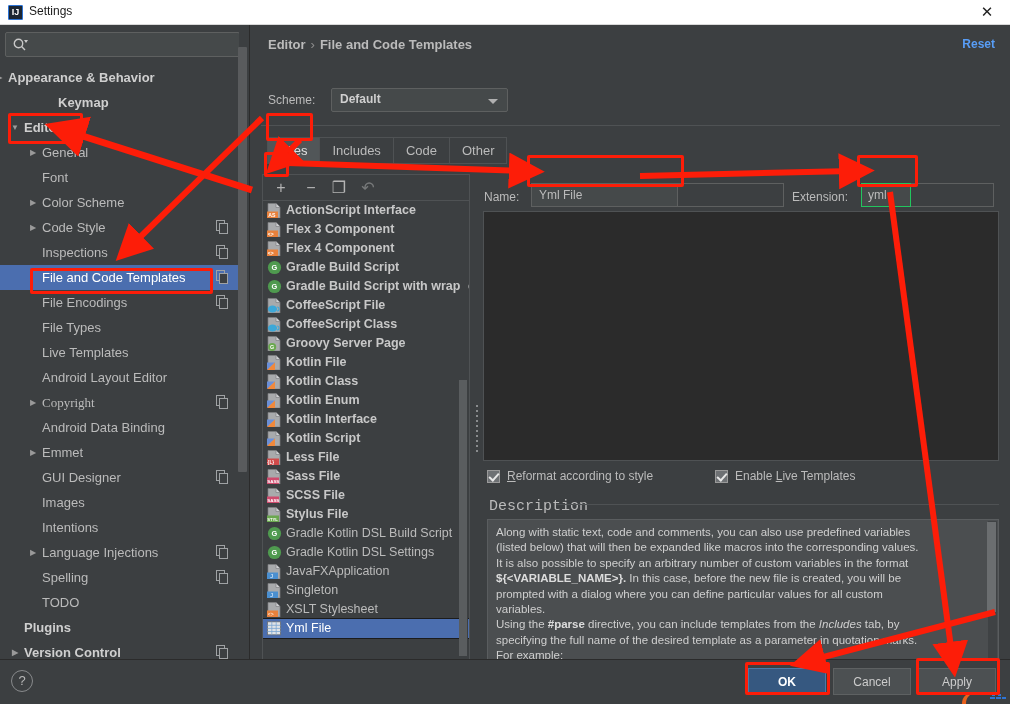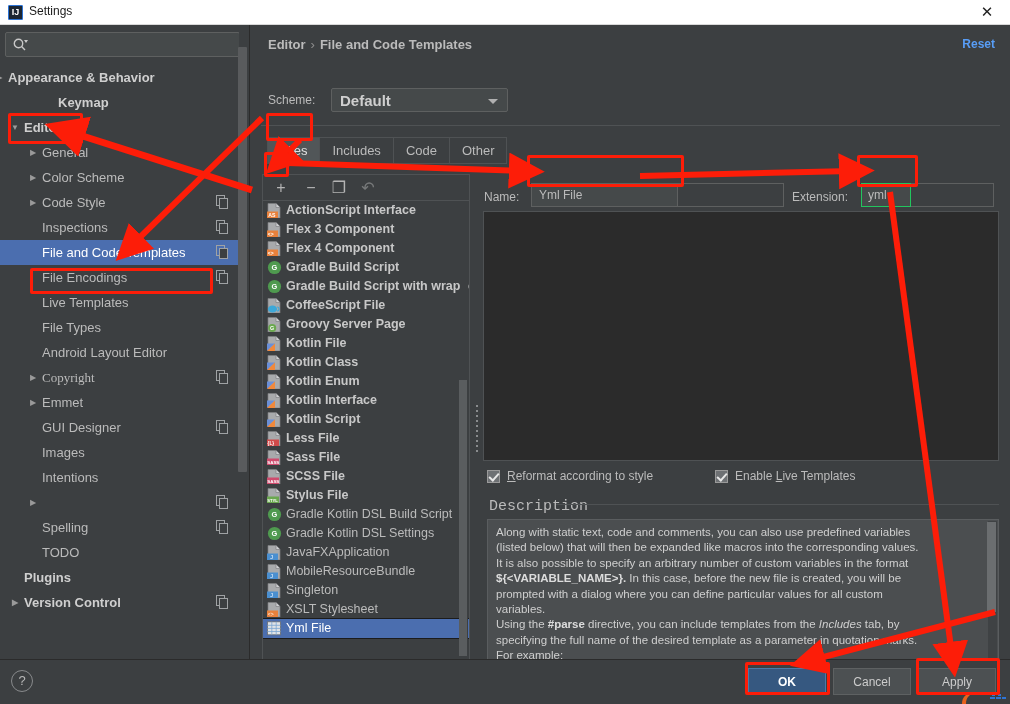--- a/index.html
+++ b/index.html
@@ -93,21 +93,21 @@
     font-weight: bold; color: #589df6; cursor: pointer;
   }
   #scheme-label {
     position: absolute; left: 17px; top: 68px; font-size: 12px; color: #bbbbbb;
   }
   #scheme-combo {
     position: absolute; left: 80px; top: 63px; width: 177px; height: 24px;
     background: #45494a; border: 1px solid #5e6060; border-radius: 2px;
   }
   #scheme-combo .val {
-    position: absolute; left: 8px; top: 3px; font-size: 15px; font-weight: bold; color: #cfcfcf;
+    position: absolute; left: 8px; top: 3px; font-size: 12px; font-weight: bold; color: #cfcfcf;
   }
   #scheme-combo .arrow {
     position: absolute; right: 9px; top: 10px;
     border-left: 5px solid transparent; border-right: 5px solid transparent;
     border-top: 5px solid #b0b0b0;
   }
   #hr-under-scheme {
     position: absolute; left: 10px; top: 100px; width: 739px; height: 1px; background: #4f5254;
   }
 
@@ -302,20 +302,23 @@
           </div>
           <div class="tree-row bold">
             <span class="tree-arrow" style="left: 8px;">▼</span>
             <span class="tree-label" style="left: 24px;">Editor</span>
           </div>
           <div class="tree-row">
             <span class="tree-arrow" style="left: 26px;">▶</span>
             <span class="tree-label" style="left: 42px;">General</span>
           </div>
           <div class="tree-row">
+            <span class="tree-label" style="left: 42px;">Font</span>
+          </div>
+          <div class="tree-row">
             <span class="tree-arrow" style="left: 26px;">▶</span>
             <span class="tree-label" style="left: 42px;">Color Scheme</span>
           </div>
           <div class="tree-row">
             <span class="tree-arrow" style="left: 26px;">▶</span>
             <span class="tree-label" style="left: 42px;">Code Style</span>
             <svg class="copy-badge" viewBox="0 0 13 14">
               <rect x="0.5" y="0.5" width="8" height="10" fill="none" stroke="#9fa2a4"></rect>
               <rect x="3.5" y="3.5" width="8" height="10" fill="#3c3f41" stroke="#9fa2a4"></rect>
             </svg>
@@ -335,55 +338,59 @@
             </svg>
           </div>
           <div class="tree-row">
             <span class="tree-label" style="left: 42px;">File Encodings</span>
             <svg class="copy-badge" viewBox="0 0 13 14">
               <rect x="0.5" y="0.5" width="8" height="10" fill="none" stroke="#9fa2a4"></rect>
               <rect x="3.5" y="3.5" width="8" height="10" fill="#3c3f41" stroke="#9fa2a4"></rect>
             </svg>
           </div>
           <div class="tree-row">
+            <span class="tree-label" style="left: 42px;">File Types</span>
+          </div>
+          <div class="tree-row">
             <span class="tree-label" style="left: 42px;">Live Templates</span>
-          </div>
-          <div class="tree-row">
-            <span class="tree-label" style="left: 42px;">File Types</span>
           </div>
           <div class="tree-row">
             <span class="tree-label" style="left: 42px;">Android Layout Editor</span>
           </div>
           <div class="tree-row">
             <span class="tree-arrow" style="left: 26px;">▶</span>
             <span class="tree-label" style="left: 42px; font-family: Liberation Serif, serif;">Copyright</span>
             <svg class="copy-badge" viewBox="0 0 13 14">
               <rect x="0.5" y="0.5" width="8" height="10" fill="none" stroke="#9fa2a4"></rect>
               <rect x="3.5" y="3.5" width="8" height="10" fill="#3c3f41" stroke="#9fa2a4"></rect>
             </svg>
           </div>
           <div class="tree-row">
+            <span class="tree-label" style="left: 42px;">Android Data Binding</span>
+          </div>
+          <div class="tree-row">
             <span class="tree-arrow" style="left: 26px;">▶</span>
             <span class="tree-label" style="left: 42px;">Emmet</span>
           </div>
           <div class="tree-row">
             <span class="tree-label" style="left: 42px;">GUI Designer</span>
             <svg class="copy-badge" viewBox="0 0 13 14">
               <rect x="0.5" y="0.5" width="8" height="10" fill="none" stroke="#9fa2a4"></rect>
               <rect x="3.5" y="3.5" width="8" height="10" fill="#3c3f41" stroke="#9fa2a4"></rect>
             </svg>
           </div>
           <div class="tree-row">
             <span class="tree-label" style="left: 42px;">Images</span>
           </div>
           <div class="tree-row">
             <span class="tree-label" style="left: 42px;">Intentions</span>
           </div>
           <div class="tree-row">
             <span class="tree-arrow" style="left: 26px;">▶</span>
+            <span class="tree-label" style="left: 42px;">Language Injections</span>
             <svg class="copy-badge" viewBox="0 0 13 14">
               <rect x="0.5" y="0.5" width="8" height="10" fill="none" stroke="#9fa2a4"></rect>
               <rect x="3.5" y="3.5" width="8" height="10" fill="#3c3f41" stroke="#9fa2a4"></rect>
             </svg>
           </div>
           <div class="tree-row">
             <span class="tree-label" style="left: 42px;">Spelling</span>
             <svg class="copy-badge" viewBox="0 0 13 14">
               <rect x="0.5" y="0.5" width="8" height="10" fill="none" stroke="#9fa2a4"></rect>
               <rect x="3.5" y="3.5" width="8" height="10" fill="#3c3f41" stroke="#9fa2a4"></rect>
@@ -464,20 +471,26 @@
             <div class="tmpl-row bold"><svg class="tmpl-icon" viewBox="0 0 15 15">
                 <circle cx="7.5" cy="7.5" r="6.6" fill="#4f9a4f"></circle>
                 <text x="4.6" y="10.3" font-size="7.4" font-weight="bold" fill="#fff" font-family="Liberation Sans">G</text>
               </svg><span>Gradle Build Script with wrapper</span></div>
             <div class="tmpl-row bold"><svg class="tmpl-icon" viewBox="0 0 15 15">
                 <path d="M1 0.5 h8 l4 4 v10.5 h-12 z" fill="#a8aaac" stroke="#7e8082" stroke-width="0.7"></path>
                 <path d="M9 0.5 v4 h4" fill="#cfd1d3" stroke="#7e8082" stroke-width="0.7"></path>
                 <ellipse cx="5.5" cy="11" rx="4.6" ry="3.6" fill="#3da8d8"></ellipse>
                 <path d="M10 9 a2 2 0 0 1 0 4" fill="none" stroke="#3da8d8" stroke-width="1.1"></path>
               </svg><span>CoffeeScript File</span></div>
+            <div class="tmpl-row bold"><svg class="tmpl-icon" viewBox="0 0 15 15">
+                <path d="M1 0.5 h8 l4 4 v10.5 h-12 z" fill="#a8aaac" stroke="#7e8082" stroke-width="0.7"></path>
+                <path d="M9 0.5 v4 h4" fill="#cfd1d3" stroke="#7e8082" stroke-width="0.7"></path>
+                <ellipse cx="5.5" cy="11" rx="4.6" ry="3.6" fill="#3da8d8"></ellipse>
+                <path d="M10 9 a2 2 0 0 1 0 4" fill="none" stroke="#3da8d8" stroke-width="1.1"></path>
+              </svg><span>CoffeeScript Class</span></div>
             <div class="tmpl-row bold"><svg class="tmpl-icon" viewBox="0 0 15 15">
                 <path d="M1 0.5 h8 l4 4 v10.5 h-12 z" fill="#a8aaac" stroke="#7e8082" stroke-width="0.7"></path>
                 <path d="M9 0.5 v4 h4" fill="#cfd1d3" stroke="#7e8082" stroke-width="0.7"></path>
                 <circle cx="5.2" cy="11" rx="4" r="4" fill="#6aa84f"></circle>
                 <text x="3.1" y="13.2" font-size="5.4" font-weight="bold" fill="#fff" font-family="Liberation Sans">G</text>
               </svg><span>Groovy Server Page</span></div>
             <div class="tmpl-row bold"><svg class="tmpl-icon" viewBox="0 0 15 15">
                 <path d="M1 0.5 h8 l4 4 v10.5 h-12 z" fill="#a8aaac" stroke="#7e8082" stroke-width="0.7"></path>
                 <path d="M9 0.5 v4 h4" fill="#cfd1d3" stroke="#7e8082" stroke-width="0.7"></path>
                 <path d="M0 7.5 h8 l-8 7.5 z" fill="#6a8fd8"></path>
@@ -538,26 +551,20 @@
             <div class="tmpl-row"><svg class="tmpl-icon" viewBox="0 0 15 15">
                 <circle cx="7.5" cy="7.5" r="6.6" fill="#4f9a4f"></circle>
                 <text x="4.6" y="10.3" font-size="7.4" font-weight="bold" fill="#fff" font-family="Liberation Sans">G</text>
               </svg><span>Gradle Kotlin DSL Settings</span></div>
             <div class="tmpl-row"><svg class="tmpl-icon" viewBox="0 0 15 15">
                 <path d="M1 0.5 h8 l4 4 v10.5 h-12 z" fill="#a8aaac" stroke="#7e8082" stroke-width="0.7"></path>
                 <path d="M9 0.5 v4 h4" fill="#cfd1d3" stroke="#7e8082" stroke-width="0.7"></path>
                 <rect x="0" y="8.5" width="11" height="6.5" fill="#4a8fd0"></rect>
                 <text x="3.2" y="13.6" font-size="5.4" fill="#fff" font-family="Liberation Sans">J</text>
               </svg><span>JavaFXApplication</span></div>
-            <div class="tmpl-row"><svg class="tmpl-icon" viewBox="0 0 15 15">
-                <path d="M1 0.5 h8 l4 4 v10.5 h-12 z" fill="#a8aaac" stroke="#7e8082" stroke-width="0.7"></path>
-                <path d="M9 0.5 v4 h4" fill="#cfd1d3" stroke="#7e8082" stroke-width="0.7"></path>
-                <rect x="0" y="8.5" width="11" height="6.5" fill="#4a8fd0"></rect>
-                <text x="3.2" y="13.6" font-size="5.4" fill="#fff" font-family="Liberation Sans">J</text>
-              </svg><span>MobileResourceBundle</span></div>
             <div class="tmpl-row"><svg class="tmpl-icon" viewBox="0 0 15 15">
                 <path d="M1 0.5 h8 l4 4 v10.5 h-12 z" fill="#a8aaac" stroke="#7e8082" stroke-width="0.7"></path>
                 <path d="M9 0.5 v4 h4" fill="#cfd1d3" stroke="#7e8082" stroke-width="0.7"></path>
                 <rect x="0" y="8.5" width="11" height="6.5" fill="#4a8fd0"></rect>
                 <text x="3.2" y="13.6" font-size="5.4" fill="#fff" font-family="Liberation Sans">J</text>
               </svg><span>Singleton</span></div>
             <div class="tmpl-row"><svg class="tmpl-icon" viewBox="0 0 15 15">
                 <path d="M1 0.5 h8 l4 4 v10.5 h-12 z" fill="#a8aaac" stroke="#7e8082" stroke-width="0.7"></path>
                 <path d="M9 0.5 v4 h4" fill="#cfd1d3" stroke="#7e8082" stroke-width="0.7"></path>
                 <rect x="0" y="8.5" width="11" height="6.5" fill="#e8813c"></rect>

